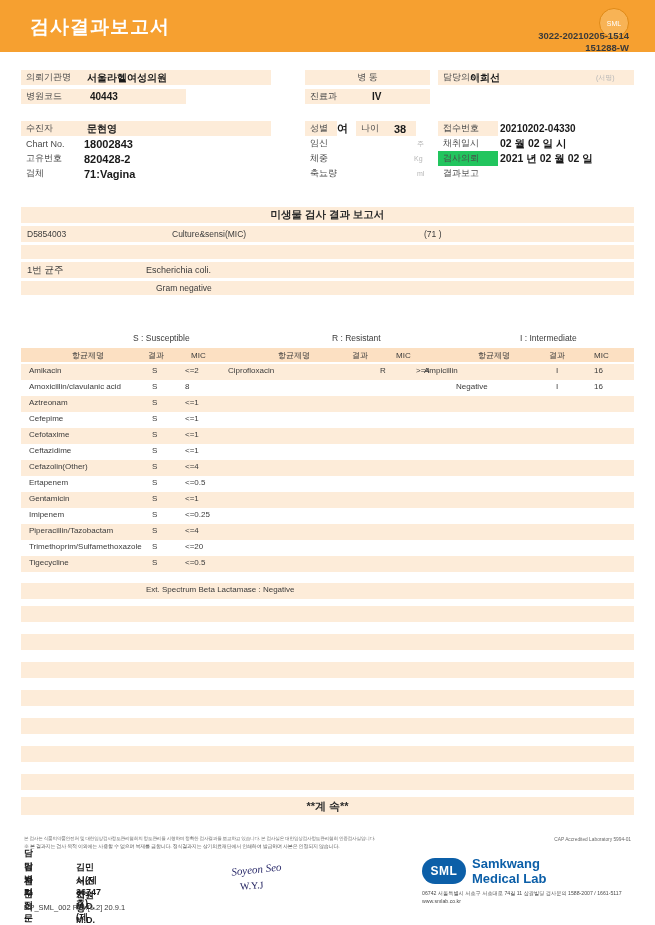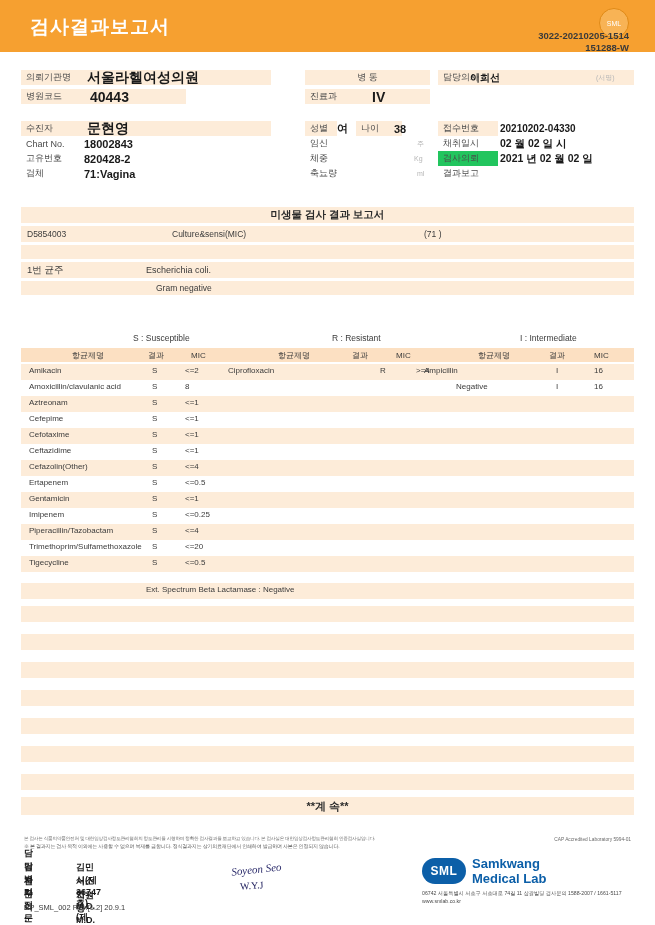--- a/index.html
+++ b/index.html
@@ -53,21 +53,21 @@
     display: flex; align-items: center;
     padding-left: 5px;
     font-size: 9px;
     color: #3b3b3b;
     height: 15px;
   }
   .cell.lbl { color: #4a4a4a; }
   .val {
     position: absolute;
     display: flex; align-items: center;
-    font-size: 14px; font-weight: bold; color: #1a1a1a;
+    font-size: 10px; font-weight: bold; color: #1a1a1a;
     height: 15px;
   }
   .val.sm { font-size: 9px; font-weight: normal; }
   .gray {
     position: absolute; font-size: 7px; color: #b7b7b7;
     height: 15px; display: flex; align-items: center;
   }
 
   
   .band {
@@ -195,21 +195,21 @@
   <div class="cell" style="left:360px; top:89px; width:70px;"></div>
   <div class="val" style="left:372px; top:89px;">IV</div>
 
 
   <div class="cell lbl" style="left:21px; top:121px; width:60px;">수진자</div>
   <div class="cell" style="left:81px; top:121px; width:190px;"></div>
   <div class="val" style="left:87px; top:121px;">문현영</div>
 
   <div class="cell lbl" style="left:305px; top:121px; width:32px;">성별</div>
   <div class="val" style="left:337px; top:121px; font-size:11px;">여</div>
-  <div class="cell lbl" style="left:356px; top:121px; width:46px;">나이</div>
+  <div class="cell lbl" style="left:356px; top:121px; width:60px;">나이</div>
   <div class="val" style="left:394px; top:121px; font-size:11px;">38</div>
 
   <div class="cell lbl" style="left:438px; top:121px; width:60px;">접수번호</div>
   <div class="val sm" style="left:500px; top:121px; font-size:10px; font-weight:bold;">20210202-04330</div>
 
   <div class="cell lbl" style="left:21px; top:136px; width:60px; background:#ffffff;">Chart No.</div>
   <div class="val" style="left:84px; top:136px; font-size:11px;">18002843</div>
 
   <div class="cell lbl" style="left:305px; top:136px; width:40px; background:#ffffff;">임신</div>
   <div class="gray" style="left:417px; top:136px;">주</div>

